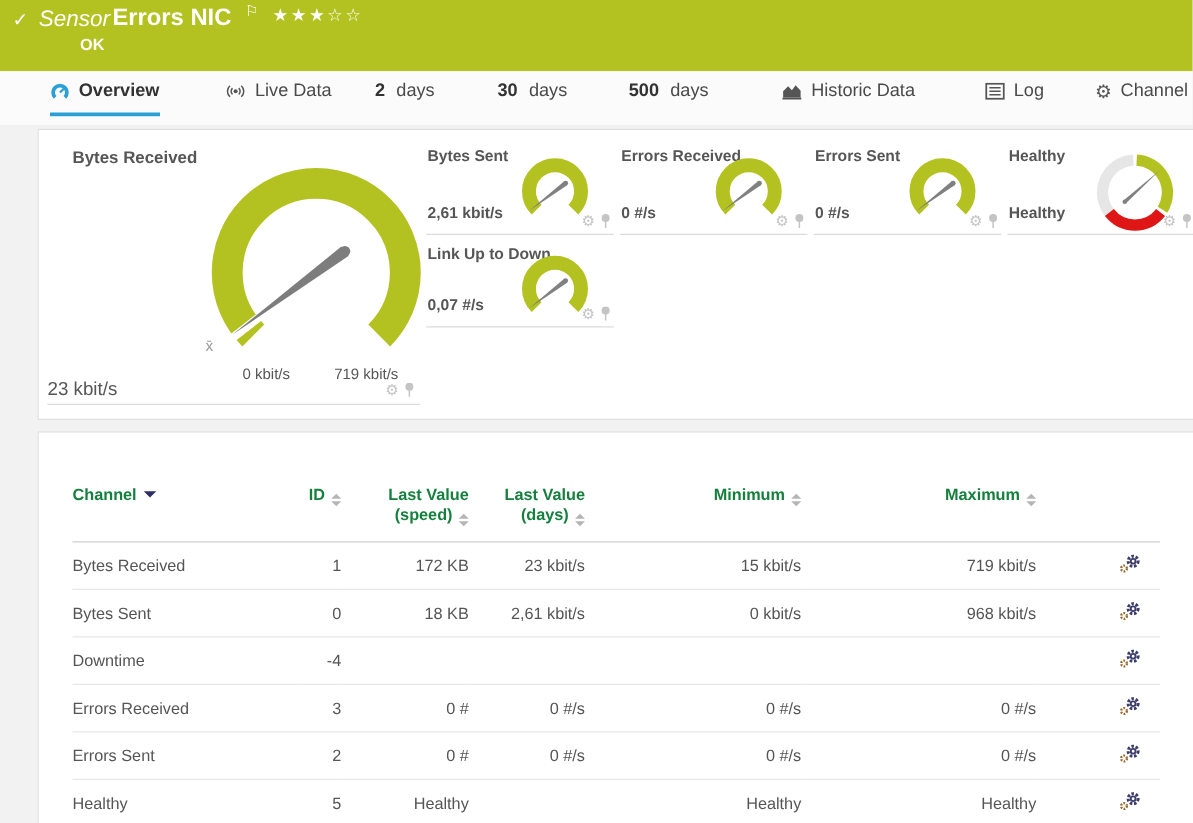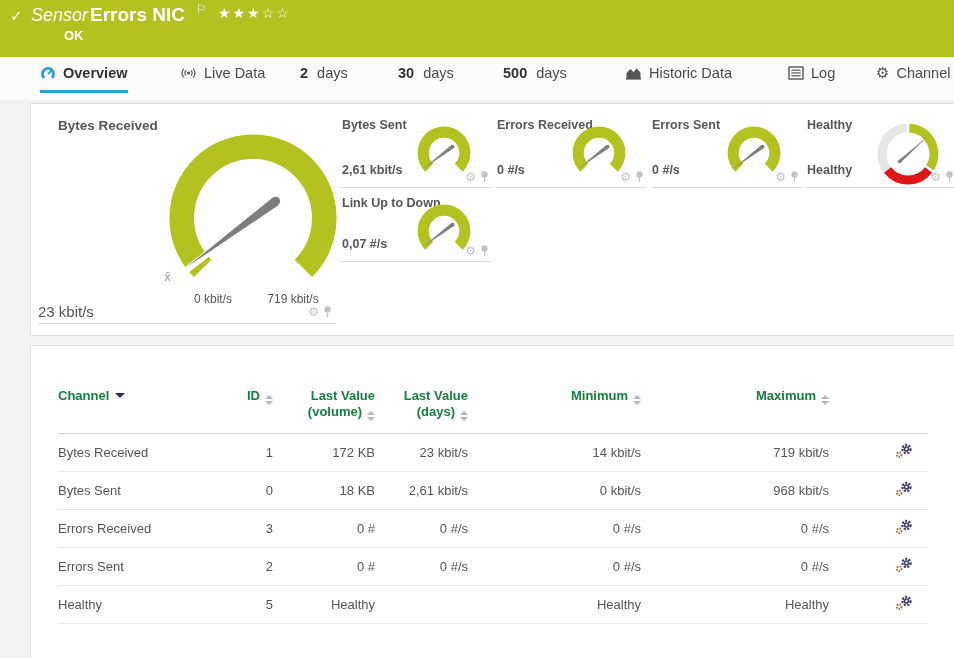--- a/index.html
+++ b/index.html
@@ -260,21 +260,21 @@
           <span>Channel</span><span class="sort-active"></span>
         </th>
         <th>
           <span>ID</span><span class="sort">
               <i class="up"></i>
               <i class="dn"></i>
             </span>
         </th>
         <th>
           <span>Last Value</span><br>
-          <span>(volume)</span><span class="sort">
+          <span>(speed)</span><span class="sort">
               <i class="up"></i>
               <i class="dn"></i>
             </span>
         </th>
         <th>
           <span>Last Value</span><br>
           <span>(days)</span><span class="sort">
               <i class="up"></i>
               <i class="dn"></i>
             </span>
@@ -293,21 +293,21 @@
         </th>
         <th></th>
       </tr>
     </thead>
     <tbody>
       <tr>
         <td class="left">Bytes Received</td>
         <td>1</td>
         <td>172 KB</td>
         <td>23 kbit/s</td>
-        <td>14 kbit/s</td>
+        <td>15 kbit/s</td>
         <td>719 kbit/s</td>
         <td class="gears"><svg width="18" height="16" viewBox="0 0 18 16">
           <circle cx="11.5" cy="6" r="4" fill="none" stroke="#3d3d6b" stroke-width="2.4" stroke-dasharray="2 1.4"></circle>
           <circle cx="11.5" cy="6" r="1.9" fill="none" stroke="#3d3d6b" stroke-width="1.5"></circle>
           <circle cx="4.2" cy="11.8" r="2.3" fill="none" stroke="#9a6b2f" stroke-width="1.9" stroke-dasharray="1.4 1.1"></circle>
         </svg></td>
       </tr>
       <tr>
         <td class="left">Bytes Sent</td>
         <td>0</td>
@@ -315,20 +315,33 @@
         <td>2,61 kbit/s</td>
         <td>0 kbit/s</td>
         <td>968 kbit/s</td>
         <td class="gears"><svg width="18" height="16" viewBox="0 0 18 16">
           <circle cx="11.5" cy="6" r="4" fill="none" stroke="#3d3d6b" stroke-width="2.4" stroke-dasharray="2 1.4"></circle>
           <circle cx="11.5" cy="6" r="1.9" fill="none" stroke="#3d3d6b" stroke-width="1.5"></circle>
           <circle cx="4.2" cy="11.8" r="2.3" fill="none" stroke="#9a6b2f" stroke-width="1.9" stroke-dasharray="1.4 1.1"></circle>
         </svg></td>
       </tr>
       <tr>
+        <td class="left">Downtime</td>
+        <td>-4</td>
+        <td></td>
+        <td></td>
+        <td></td>
+        <td></td>
+        <td class="gears"><svg width="18" height="16" viewBox="0 0 18 16">
+          <circle cx="11.5" cy="6" r="4" fill="none" stroke="#3d3d6b" stroke-width="2.4" stroke-dasharray="2 1.4"></circle>
+          <circle cx="11.5" cy="6" r="1.9" fill="none" stroke="#3d3d6b" stroke-width="1.5"></circle>
+          <circle cx="4.2" cy="11.8" r="2.3" fill="none" stroke="#9a6b2f" stroke-width="1.9" stroke-dasharray="1.4 1.1"></circle>
+        </svg></td>
+      </tr>
+      <tr>
         <td class="left">Errors Received</td>
         <td>3</td>
         <td>0 #</td>
         <td>0 #/s</td>
         <td>0 #/s</td>
         <td>0 #/s</td>
         <td class="gears"><svg width="18" height="16" viewBox="0 0 18 16">
           <circle cx="11.5" cy="6" r="4" fill="none" stroke="#3d3d6b" stroke-width="2.4" stroke-dasharray="2 1.4"></circle>
           <circle cx="11.5" cy="6" r="1.9" fill="none" stroke="#3d3d6b" stroke-width="1.5"></circle>
           <circle cx="4.2" cy="11.8" r="2.3" fill="none" stroke="#9a6b2f" stroke-width="1.9" stroke-dasharray="1.4 1.1"></circle>

